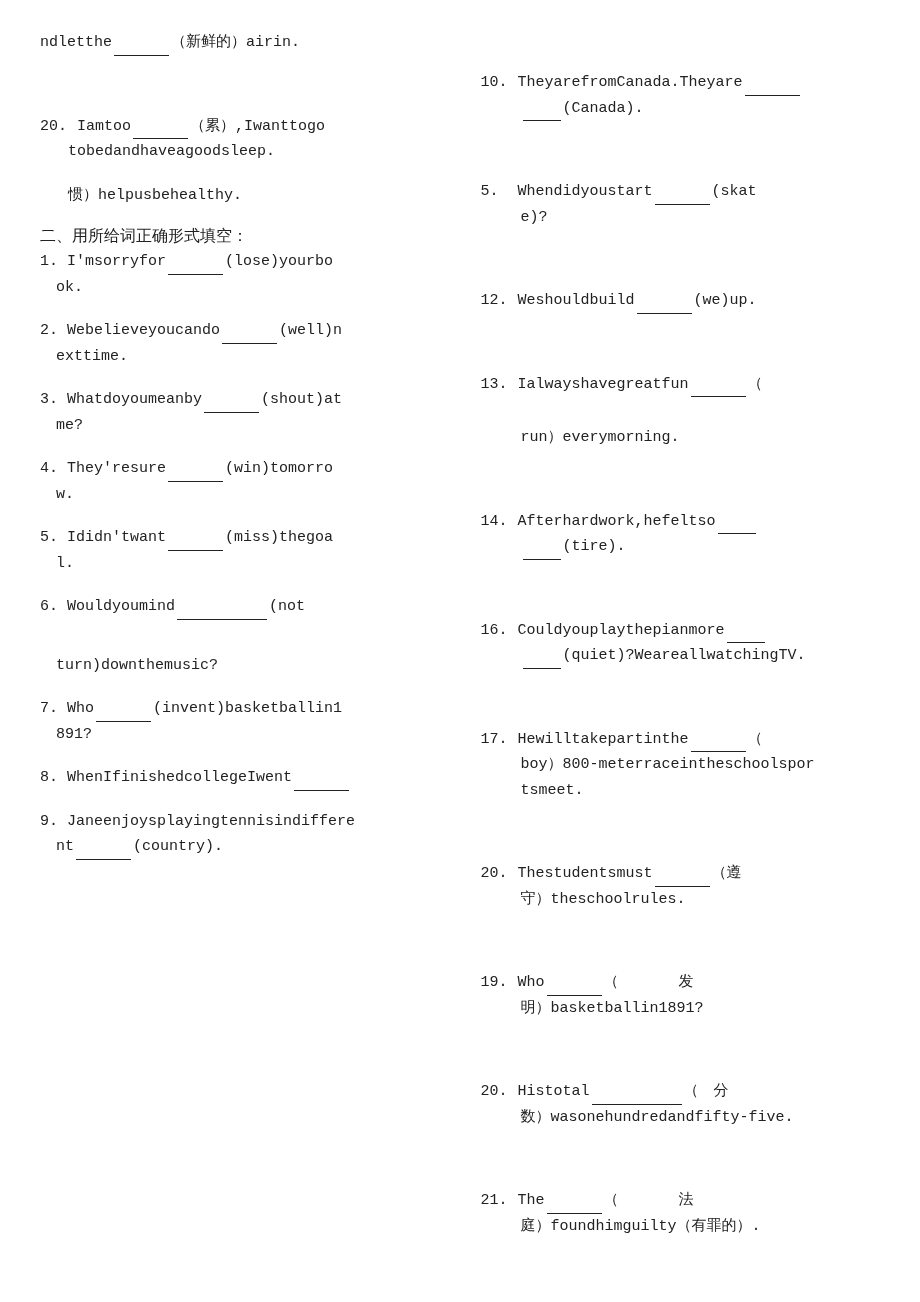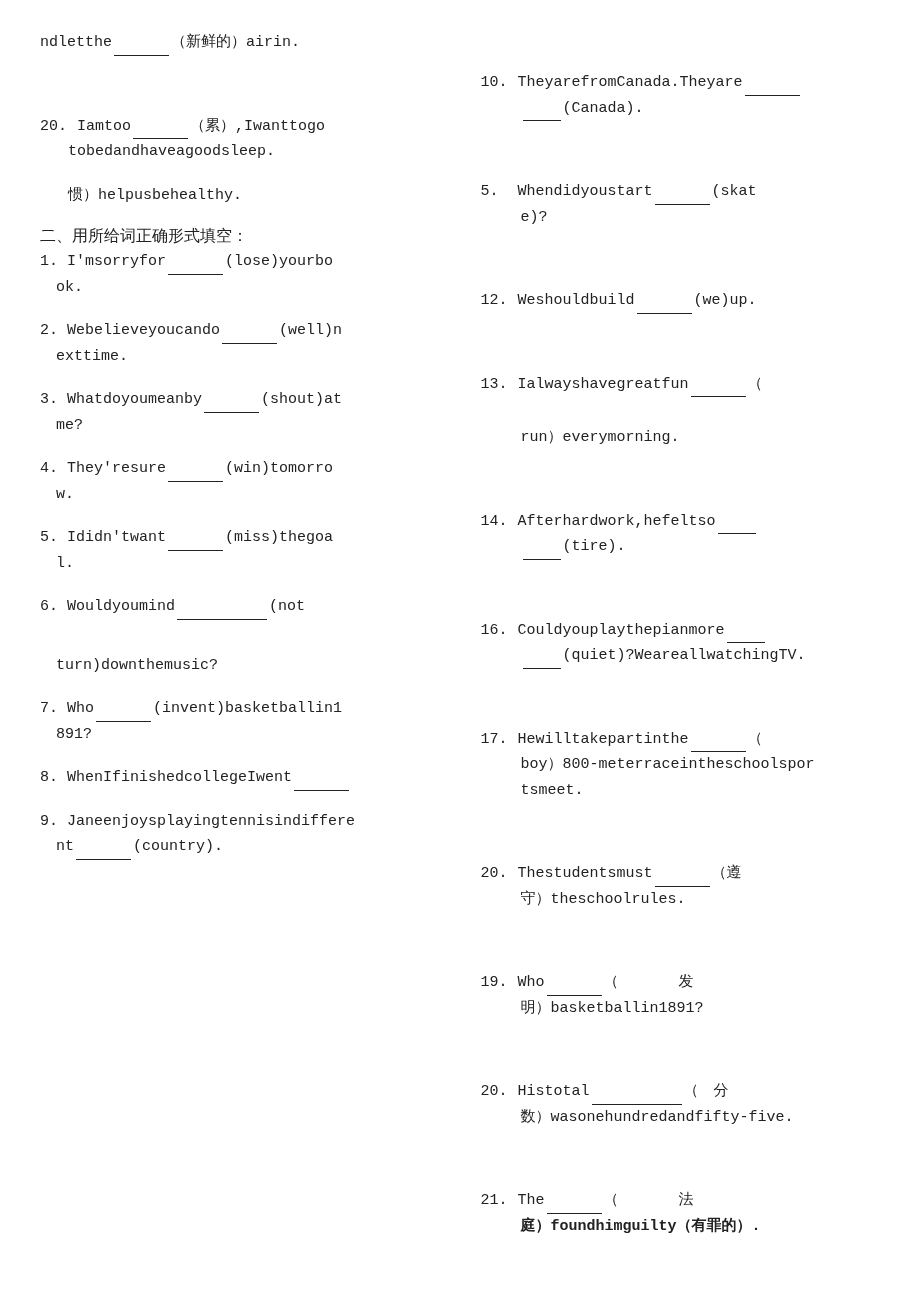--- a/index.html
+++ b/index.html
@@ -173,17 +173,17 @@
       <p style="padding-left:40px;">明）basketballin1891?</p>
     </div>
 
     <div class="item">
       <p><span class="item-num">20.</span> Histotal<span class="blank blank-long"></span>（　分</p>
       <p style="padding-left:40px;">数）wasonehundredandfifty-five.</p>
     </div>
 
     <div class="item">
       <p><span class="item-num">21.</span> The<span class="blank"></span>（　　　　法</p>
-      <p style="padding-left:40px;font-weight:bold;">庭）foundhimguilty（有罪的）.</p>
+      <p style="padding-left:40px;">庭）foundhimguilty（有罪的）.</p>
     </div>
 
   </div>
 </div>
 
 </body></html>

